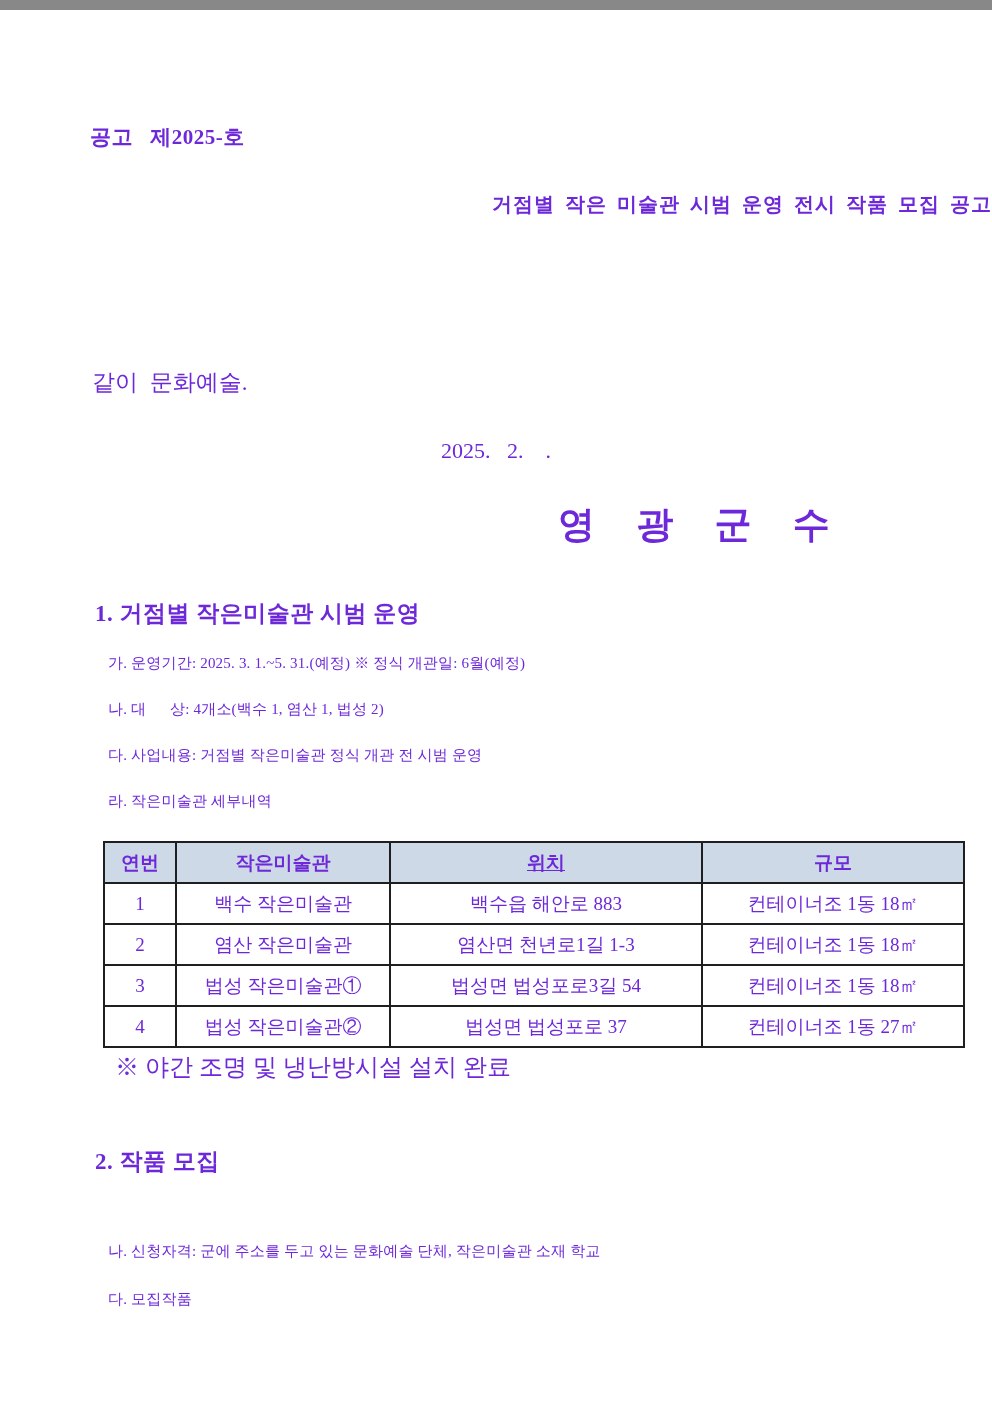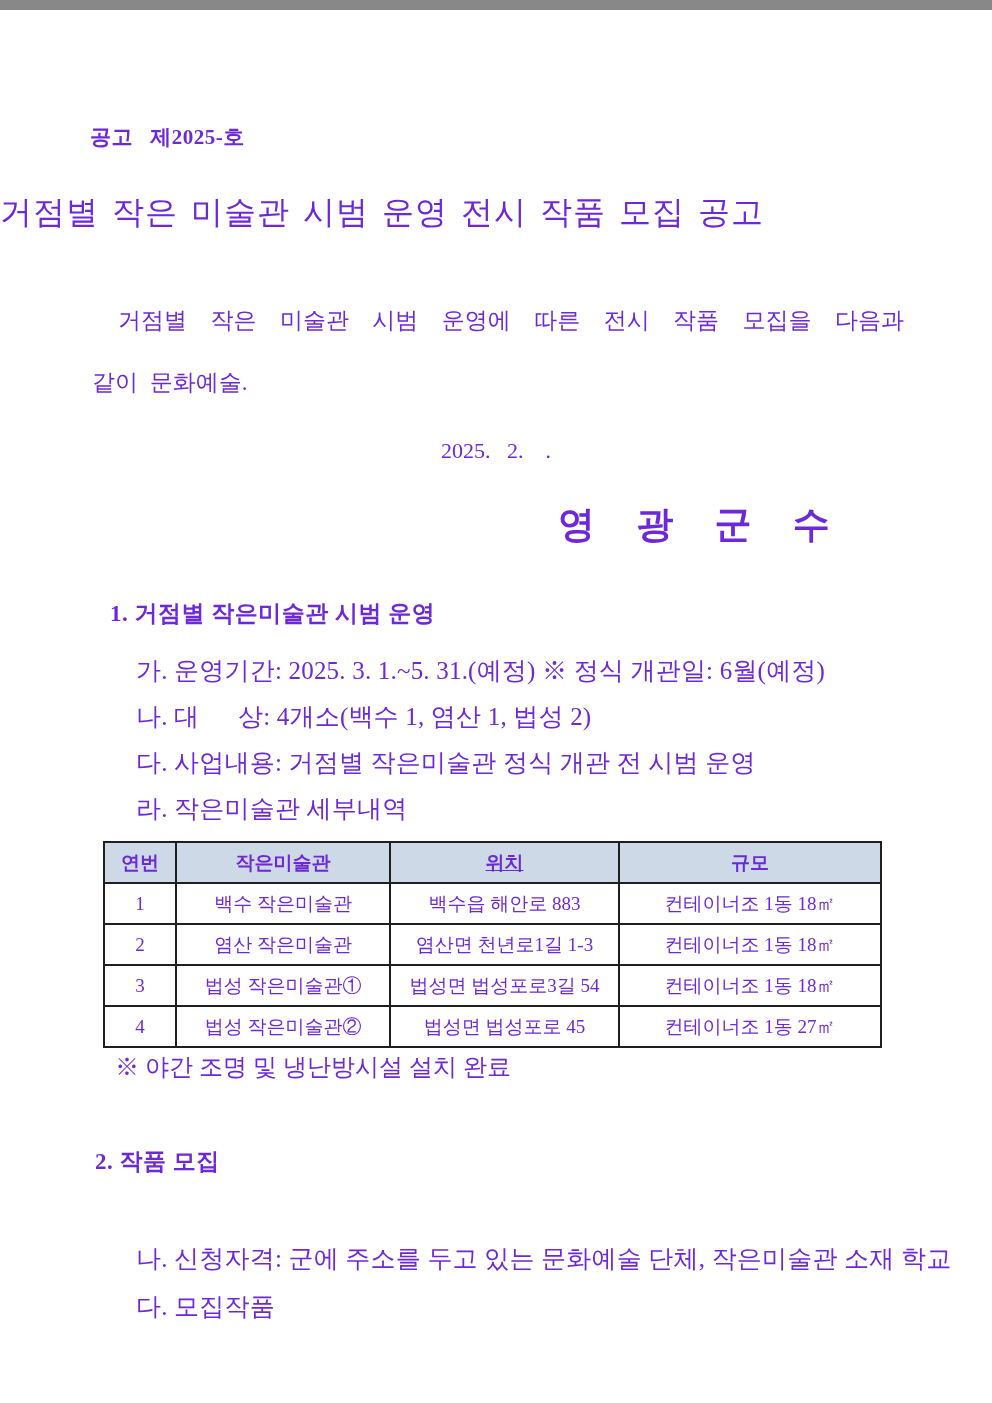--- a/index.html
+++ b/index.html
@@ -17,22 +17,22 @@
   .abs { position: absolute; }
   .pre { white-space: pre; }
 
   .doc-number {
     left: 90px; top: 113px;
     font-size: 21px; font-weight: 600;
     letter-spacing: 0.5px;
   }
   .doc-title {
     left: 0; right: 0; top: 181px;
-    text-align: left;
-    font-size: 32px; font-weight: 400;
+    text-align: right;
+    font-size: 20px; font-weight: 700;
     letter-spacing: 1px;
     word-spacing: 4px;
   }
   .body-line1 {
     left: 92px; top: 295px; width: 812px;
     font-size: 23px;
     padding-left: 26px;
     text-align: justify;
     text-align-last: justify;
   }
@@ -49,25 +49,25 @@
   .signature {
     left: 558px; top: 490px;
     font-size: 37px; font-weight: 600;
     word-spacing: 28px;
     letter-spacing: 2px;
   }
   .section-heading {
     font-size: 23px; font-weight: 700;
     letter-spacing: 0.5px;
   }
-  #s1-heading { left: 110px; top: 588px; }
+  #s1-heading { left: 95px; top: 588px; }
   #s2-heading { left: 95px; top: 1136px; }
   .item {
-    left: 136px;
-    font-size: 25px;
+    left: 108px;
+    font-size: 15px;
     letter-spacing: 0.2px;
     text-align: center;
   }
   #s1-item-0 { top: 644px; }
   #s1-item-1 { top: 690px; }
   #s1-item-2 { top: 736px; }
   #s1-item-3 { top: 782px; }
   #s2-item-0 { top: 1184px; }
   #s2-item-1 { top: 1232px; }
   #s2-item-2 { top: 1280px; }
@@ -80,38 +80,37 @@
   .museum-table th, .museum-table td {
     border: 2px solid #1f1f1f;
     text-align: center;
     vertical-align: middle;
     height: 41px;
     padding: 0 16px;
   }
   .museum-table th { font-weight: 700; }
   .col-no   { width: 72px; }
   .col-name { width: 214px; }
-  .col-loc  { width: 229px; text-decoration: underline; }
+  .col-loc  { width: 312px; text-decoration: underline; }
   .col-size { width: 262px; }
 
   .table-note {
     left: 115px; top: 1041px;
     font-size: 24px;
   }
 </style>
 </head>
 <body>
 
 <div class="page">
 
   <div class="abs pre doc-number">공고   제2025-호</div>
 
   <div class="abs doc-title">거점별 작은 미술관 시범 운영 전시 작품 모집 공고</div>
 
-  <div class="abs body-line1">거점별 작은 미술관 시범 운영에 따른 전시 작품 모집을 다음과</div>
   <div class="abs body-line2">같이 문화예술.</div>
 
   <div class="abs pre doc-date">2025.   2.    .</div>
 
   <div class="abs pre signature">영 광 군 수</div>
 
   <div class="abs section-heading" id="s1-heading">1. 거점별 작은미술관 시범 운영</div>
 
   <div class="abs pre item" id="s1-item-0">가. 운영기간: 2025. 3. 1.~5. 31.(예정) ※ 정식 개관일: 6월(예정)</div>
   <div class="abs pre item" id="s1-item-1">나. 대      상: 4개소(백수 1, 염산 1, 법성 2)</div>
@@ -142,21 +141,21 @@
       </tr>
       <tr>
         <td>3</td>
         <td>법성 작은미술관①</td>
         <td>법성면 법성포로3길 54</td>
         <td>컨테이너조 1동 18㎡</td>
       </tr>
       <tr>
         <td>4</td>
         <td>법성 작은미술관②</td>
-        <td>법성면 법성포로 45</td>
+        <td>법성면 법성포로 37</td>
         <td>컨테이너조 1동 27㎡</td>
       </tr>
     </tbody>
   </table>
 
   <div class="abs table-note">※ 야간 조명 및 냉난방시설 설치 완료</div>
 
   <div class="abs section-heading" id="s2-heading">2. 작품 모집</div>
 
   <div class="abs pre item" id="s2-item-1">나. 신청자격: 군에 주소를 두고 있는 문화예술 단체, 작은미술관 소재 학교</div>

